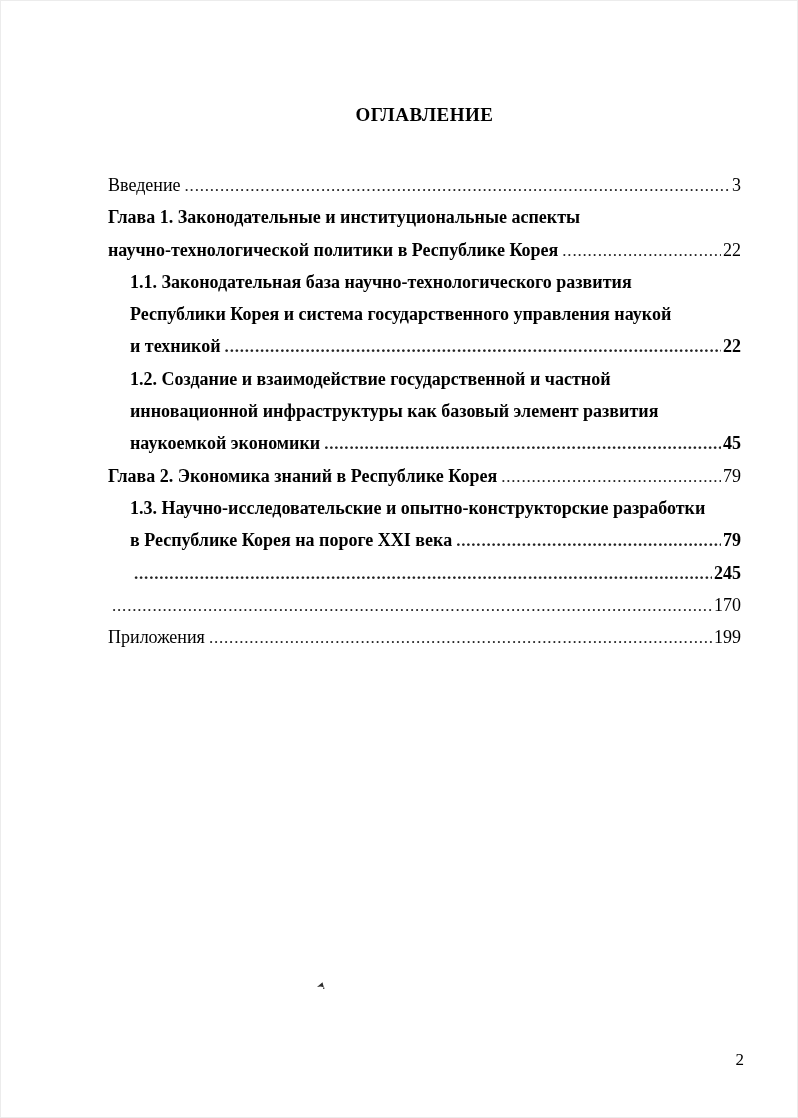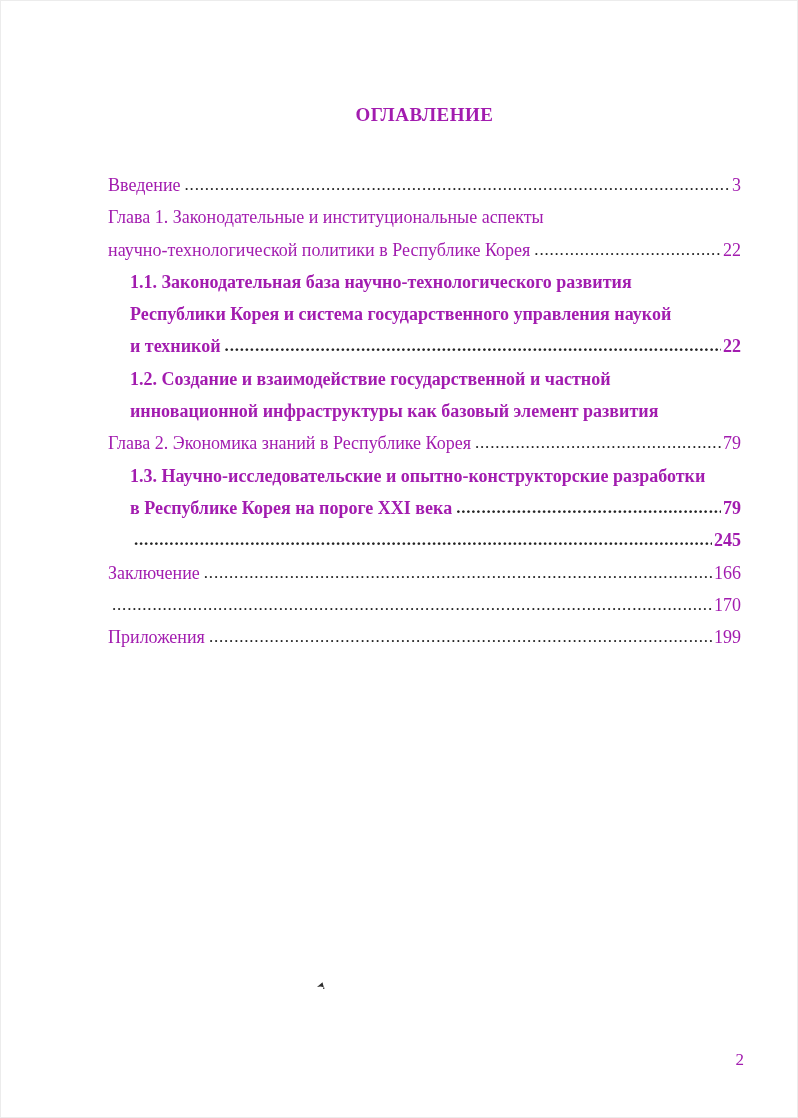--- a/index.html
+++ b/index.html
@@ -5,21 +5,21 @@
   html, body {
     margin: 0;
     padding: 0;
     background: #ffffff;
   }
   .page {
     position: relative;
     width: 798px;
     height: 1118px;
     background: #ffffff;
-    color: #a21caf;
+    color: #000000;
     font-family: "Liberation Serif", "DejaVu Serif", serif;
     overflow: hidden;
     box-sizing: border-box;
     border: 1px solid #ececec;
   }
   .doc-title {
     position: absolute;
     top: 103px;
     left: 107px;
     width: 633px;
@@ -31,28 +31,28 @@
     letter-spacing: 0.5px;
   }
   .toc {
     position: absolute;
     top: 168px;
     left: 107px;
     width: 633px;
   }
   .toc-line {
     display: flex;
-    align-items: flex-end;
+    align-items: flex-start;
     height: 32.3px;
     line-height: 32.3px;
     font-size: 18px;
     white-space: nowrap;
   }
   .toc-line.lvl1 { padding-left: 22px; font-weight: bold; }
-  .toc-line.bold .txt { font-weight: normal; }
+  .toc-line.bold .txt { font-weight: bold; }
   .txt { flex: 0 0 auto; }
   .leader {
     flex: 1 1 auto;
     overflow: hidden;
     margin: 0 2px 0 4px;
     min-width: 8px;
   }
   .leader::after {
     content: "........................................................................................................................................................";
     letter-spacing: 0.8px;
@@ -115,20 +115,25 @@
       <span class="leader"></span>
       <span class="pgnum">22</span>
     </div>
 
     <div class="toc-line lvl1">
       <span class="txt">1.2. Создание и взаимодействие государственной и частной</span>
     </div>
     <div class="toc-line lvl1">
       <span class="txt">инновационной инфраструктуры как базовый элемент развития</span>
     </div>
+    <div class="toc-line lvl1">
+      <span class="txt">наукоемкой экономики</span>
+      <span class="leader"></span>
+      <span class="pgnum">45</span>
+    </div>
 
     <div class="toc-line lvl0 bold">
       <span class="txt">Глава 2. Экономика знаний в Республике Корея</span>
       <span class="leader"></span>
       <span class="pgnum">79</span>
     </div>
 
     <div class="toc-line lvl1">
       <span class="txt">1.3. Научно-исследовательские и опытно-конструкторские разработки</span>
     </div>
@@ -136,25 +141,20 @@
       <span class="txt">в Республике Корея на пороге XXI века</span>
       <span class="leader"></span>
       <span class="pgnum">79</span>
     </div>
 
     <div class="toc-line lvl1">
       <span class="leader"></span>
       <span class="pgnum">245</span>
     </div>
 
-    <div class="toc-line lvl0">
-      <span class="txt">Заключение</span>
-      <span class="leader"></span>
-      <span class="pgnum">166</span>
-    </div>
 
     <div class="toc-line lvl0">
       <span class="leader"></span>
       <span class="pgnum">170</span>
     </div>
 
     <div class="toc-line lvl0">
       <span class="txt">Приложения</span>
       <span class="leader"></span>
       <span class="pgnum">199</span>

